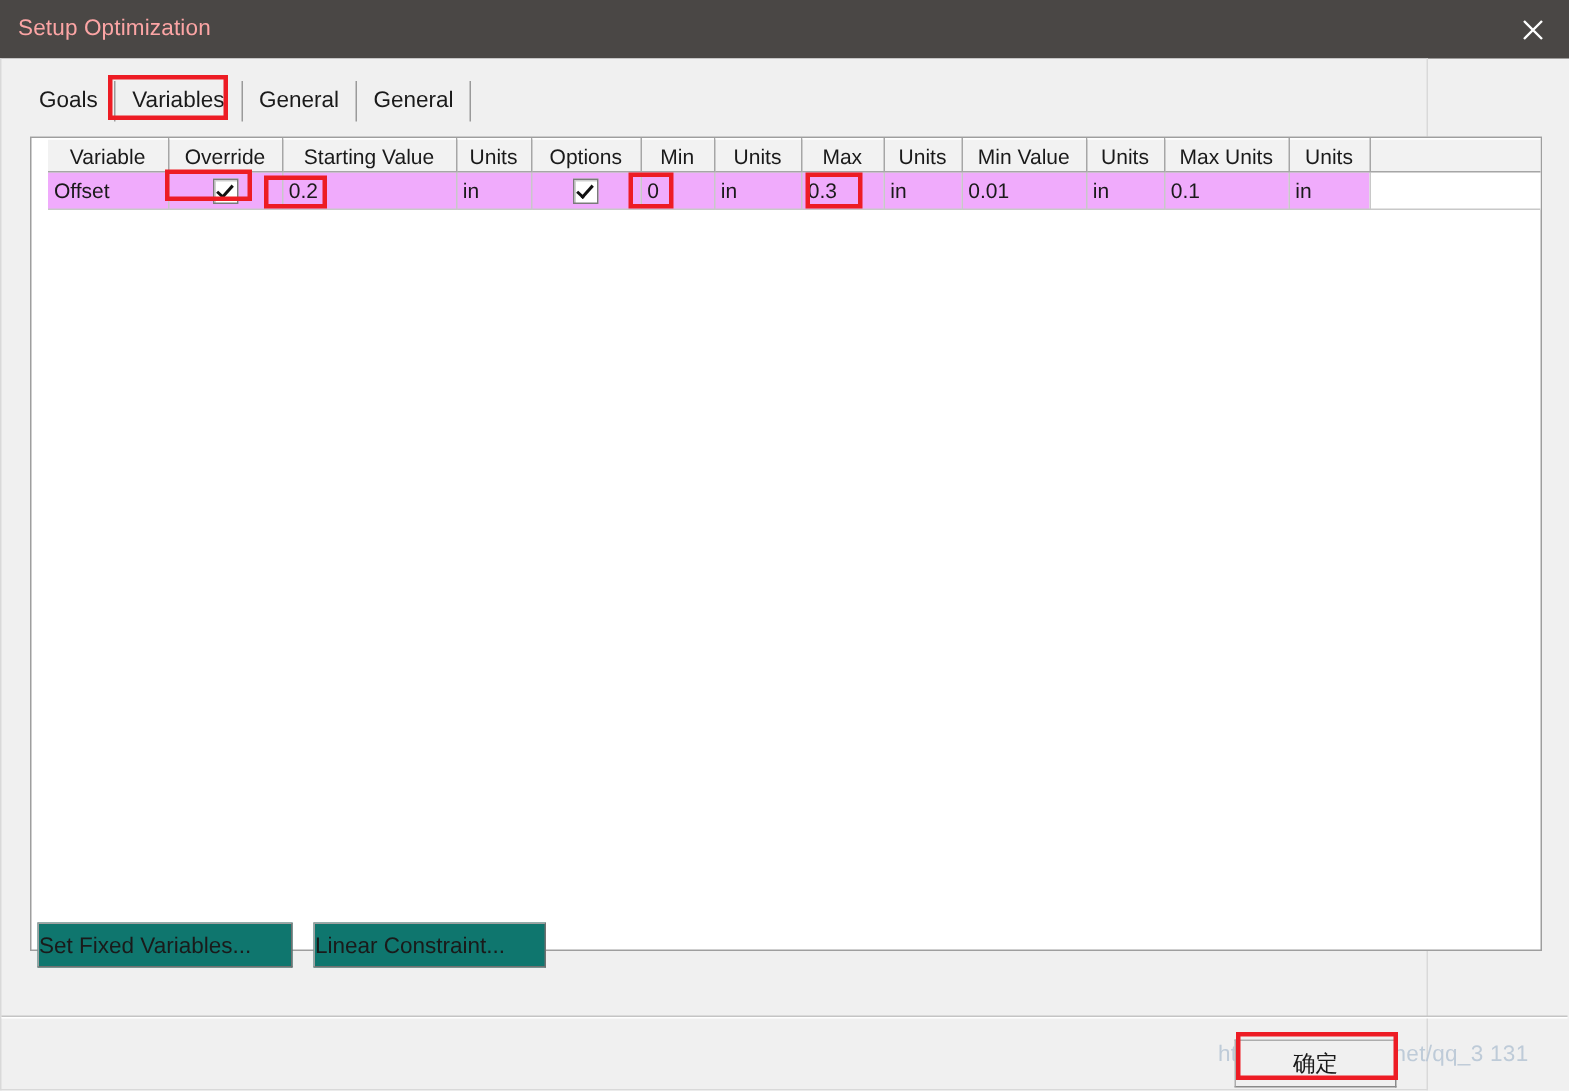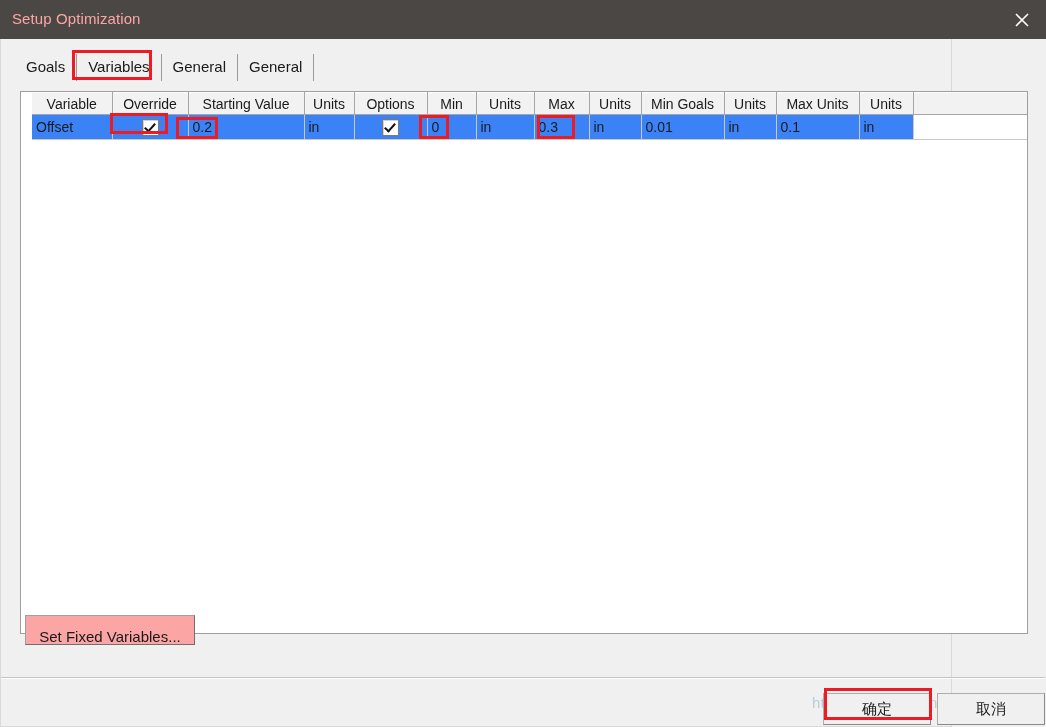--- a/index.html
+++ b/index.html
@@ -112,21 +112,21 @@
   table.grid th.blank {
     background: #f2f2f2;
     border-right: none;
   }
   table.grid td {
     height: 25px;
     border-right: 1px solid #c8c8c8;
     border-bottom: 1px solid #c8c8c8;
     padding: 0 4px;
     box-sizing: border-box;
-    background: #3b82f6;
+    background: #f0abfc;
     white-space: nowrap;
     vertical-align: middle;
     text-align: left;
     font-size: 14px;
   }
   table.grid td.center { text-align: center; }
   table.grid td.blank { border-right: none; background: #ffffff; }
 
   .cb {
     display: inline-block;
@@ -153,32 +153,32 @@
     position: absolute;
     border: 3px solid #ed1c24;
     box-sizing: border-box;
     pointer-events: none;
     z-index: 40;
   }
 
   
   .btn {
     position: absolute;
-    background: #fca5a5;
+    background: #0f766e;
     border: 1px solid #a0a0a0;
     border-right-color: #707070;
     border-bottom-color: #707070;
     font-size: 15px;
     color: #1a1a1a;
     font-family: "Liberation Sans", sans-serif;
     cursor: pointer;
     box-sizing: border-box;
-    text-align: center;
-    white-space: nowrap;
-    padding: 12px;
+    text-align: left;
+    white-space: nowrap;
+    padding: 0;
   }
 
   .sep-line {
     position: absolute;
     left: 0; top: 638px;
     width: 1044px; height: 0;
     border-top: 1px solid #c4c4c4;
     border-bottom: 1px solid #ffffff;
   }
 
@@ -264,21 +264,21 @@
           <tr>
             <th>Variable</th>
             <th>Override</th>
             <th>Starting Value</th>
             <th>Units</th>
             <th>Options</th>
             <th>Min</th>
             <th>Units</th>
             <th>Max</th>
             <th>Units</th>
-            <th>Min Goals</th>
+            <th>Min Value</th>
             <th>Units</th>
             <th>Max Units</th>
             <th>Units</th>
             <th class="blank"></th>
           </tr>
         </thead>
         <tbody>
           <tr>
             <td>Offset</td>
             <td class="center">
@@ -297,28 +297,26 @@
             <td>in</td>
             <td>0.1</td>
             <td>in</td>
             <td class="blank"></td>
           </tr>
         </tbody>
       </table>
     </div>
 
     <button class="btn" style="left:24px; top:576px; width:170px; height:30px;">Set Fixed Variables...</button>
+    <button class="btn" style="left:208px; top:576px; width:155px; height:30px;">Linear Constraint...</button>
 
     <div class="sep-line"></div>
 
     <div class="dlgbtn" style="left:822px; top:654px; width:108px; height:32px;">
       <span>确定</span>
-    </div>
-    <div class="dlgbtn" style="left:936px; top:654px; width:108px; height:32px;">
-      <span>取消</span>
     </div>
 
   </div>
 
   <div class="watermark">https://blog.csdn.net/qq_3    131</div>
 
   <div class="ann" style="left:72px; top:50px; width:80px; height:30px;"></div>
   <div class="ann" style="left:110px; top:113px; width:58px; height:21px;"></div>
   <div class="ann" style="left:176px; top:117px; width:42px; height:22px;"></div>
   <div class="ann" style="left:419px; top:115px; width:30px; height:24px;"></div>

